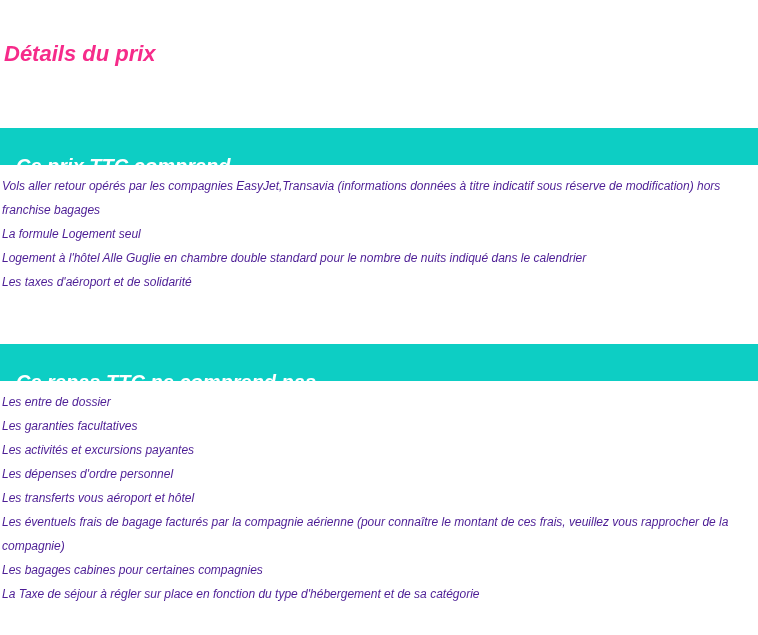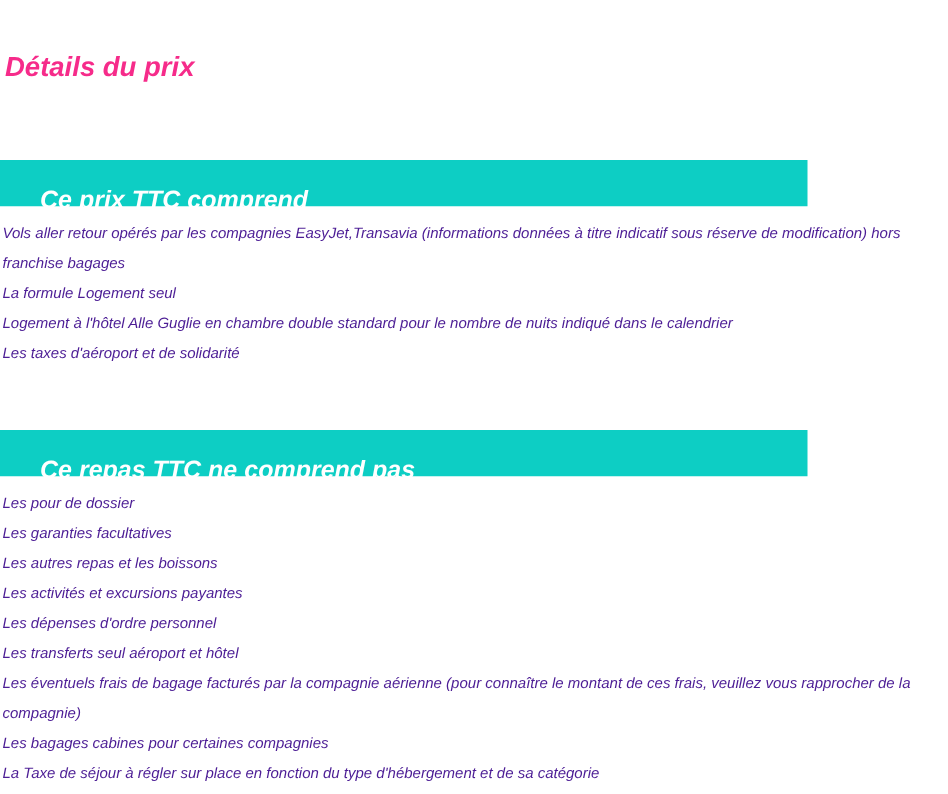--- a/index.html
+++ b/index.html
@@ -19,26 +19,26 @@
   .page-title {
     margin: 0;
     padding: 14px 0 0 4px;
     font-size: 22px;
     line-height: 26px;
     font-weight: bold;
     font-style: italic;
     color: #F62B8A;
   }
   .section-banner {
-    width: 646px;
+    width: 758px;
     height: 37px;
     background: #0DCEC4;
     display: flex;
-    align-items: center;
-    padding-left: 32px;
+    align-items: flex-start;
+    padding-left: 16px;
   }
   .banner-1 { margin-top: 61px; }
   .banner-2 { margin-top: 50px; }
   .section-banner .banner-text {
     color: #ffffff;
     font-size: 20px;
     font-weight: bold;
     font-style: italic;
   }
   .item-list {
@@ -70,24 +70,23 @@
       <div class="list-item">La formule Logement seul</div>
       <div class="list-item">Logement à l'hôtel Alle Guglie en chambre double standard pour le nombre de nuits indiqué dans le calendrier</div>
       <div class="list-item">Les taxes d'aéroport et de solidarité</div>
     </div>
 
   <div class="section-banner banner-2">
     <span class="banner-text">Ce repas TTC ne comprend pas</span>
   </div>
 
   <div class="item-list">
-      <div class="list-item">Les pour de dossier</div>
+      <div class="list-item">Les entre de dossier</div>
       <div class="list-item">Les garanties facultatives</div>
-      <div class="list-item">Les autres repas et les boissons</div>
       <div class="list-item">Les activités et excursions payantes</div>
       <div class="list-item">Les dépenses d'ordre personnel</div>
-      <div class="list-item">Les transferts seul aéroport et hôtel</div>
+      <div class="list-item">Les transferts vous aéroport et hôtel</div>
       <div class="list-item">Les éventuels frais de bagage facturés par la compagnie aérienne (pour connaître le montant de ces frais, veuillez vous rapprocher de la compagnie)</div>
       <div class="list-item">Les bagages cabines pour certaines compagnies</div>
       <div class="list-item">La Taxe de séjour à régler sur place en fonction du type d'hébergement et de sa catégorie</div>
     </div>
 
 </div>
 
 </body></html>

